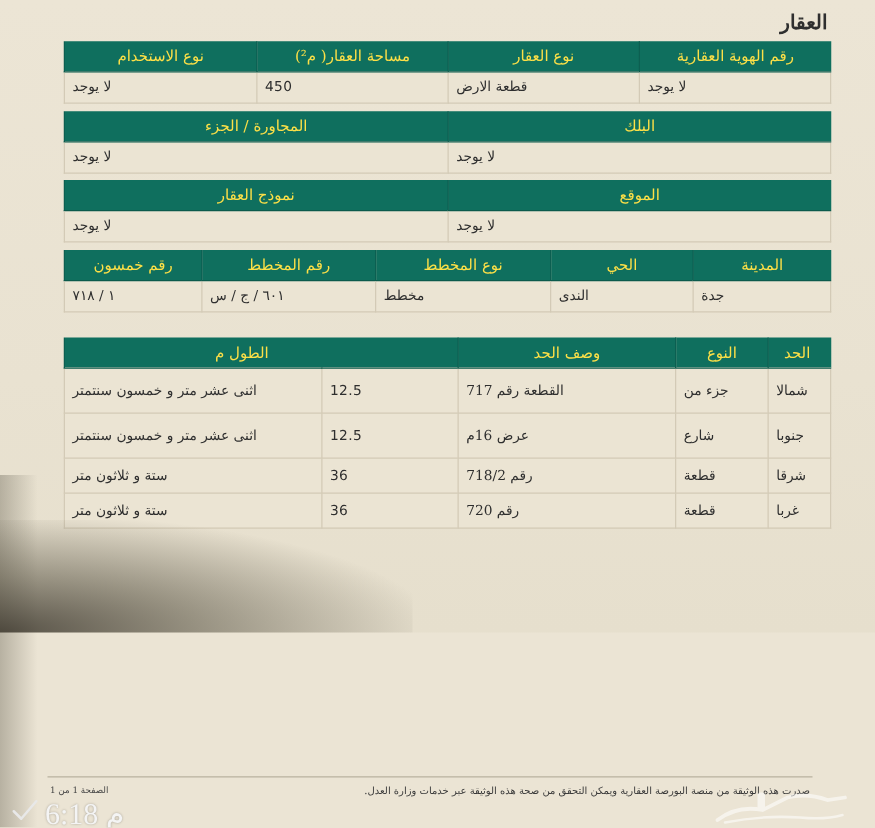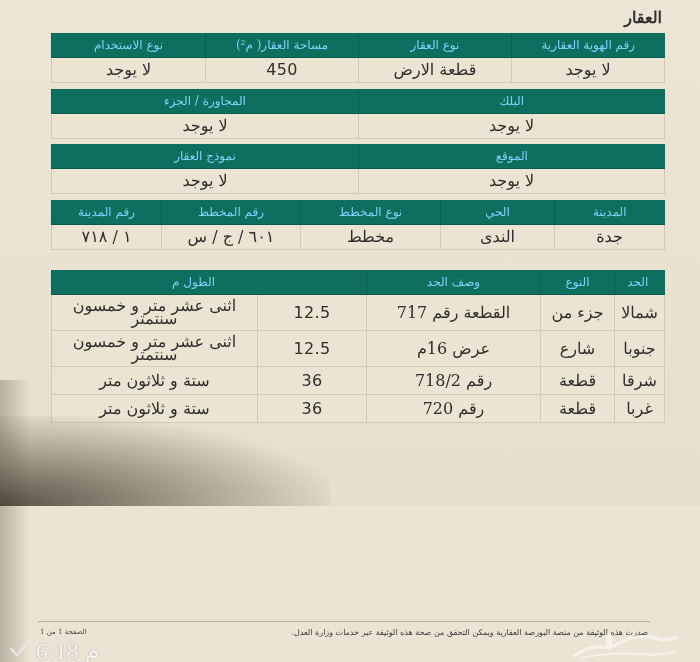--- a/index.html
+++ b/index.html
@@ -17,28 +17,28 @@
   .section-title {
     position: absolute; right: 38px; top: 8px;
     font-size: 16px; font-weight: bold; color: #2f2f2f;
     direction: rtl;
   }
   table.grid {
     position: absolute; left: 51px; width: 613px;
     border-collapse: collapse; direction: rtl; table-layout: fixed;
   }
   table.grid th {
-    background: #0f6f5e; color: #7dd3fc;
+    background: #0f6f5e; color: #fde047;
     font-weight: normal; font-size: 12px;
     height: 24px; padding: 0 6px;
     border-left: 1px solid #0c5f51;
     border-bottom: 1px solid #0b5a4c;
   }
   table.grid td {
-    background: #ebe4d3; font-size: 16px; text-align: center;
+    background: #ebe4d3; font-size: 11px; text-align: left;
     height: 25px; padding: 0 6px;
     border: 1px solid #d3cab6;
     color: #2e2e2e;
   }
   table.grid th.r { text-align: center; padding-right: 12px; }
   table.grid th.c { text-align: center; }
   .num { font-family: "DejaVu Sans", "Liberation Sans", sans-serif; font-size: 11px; letter-spacing: .3px; margin-top: 24px; }
   #t1 { top: 33px; }
   #t2 { top: 89px; }
   #t3 { top: 144px; }
@@ -152,21 +152,21 @@
         <col style="width:140px">
         <col style="width:139px">
         <col style="width:110px">
       </colgroup>
     <tbody>
         <tr>
       <th class="c">المدينة</th>
       <th class="c">الحي</th>
       <th class="c">نوع المخطط</th>
       <th class="c">رقم المخطط</th>
-      <th class="c">رقم المدينة</th>
+      <th class="c">رقم خمسون</th>
     </tr>
     <tr>
       <td>جدة</td>
       <td>الندى</td>
       <td>مخطط</td>
       <td>٦٠١ / ج / س</td>
       <td>١ / ٧١٨</td>
     </tr>
   </tbody>
     </table>

